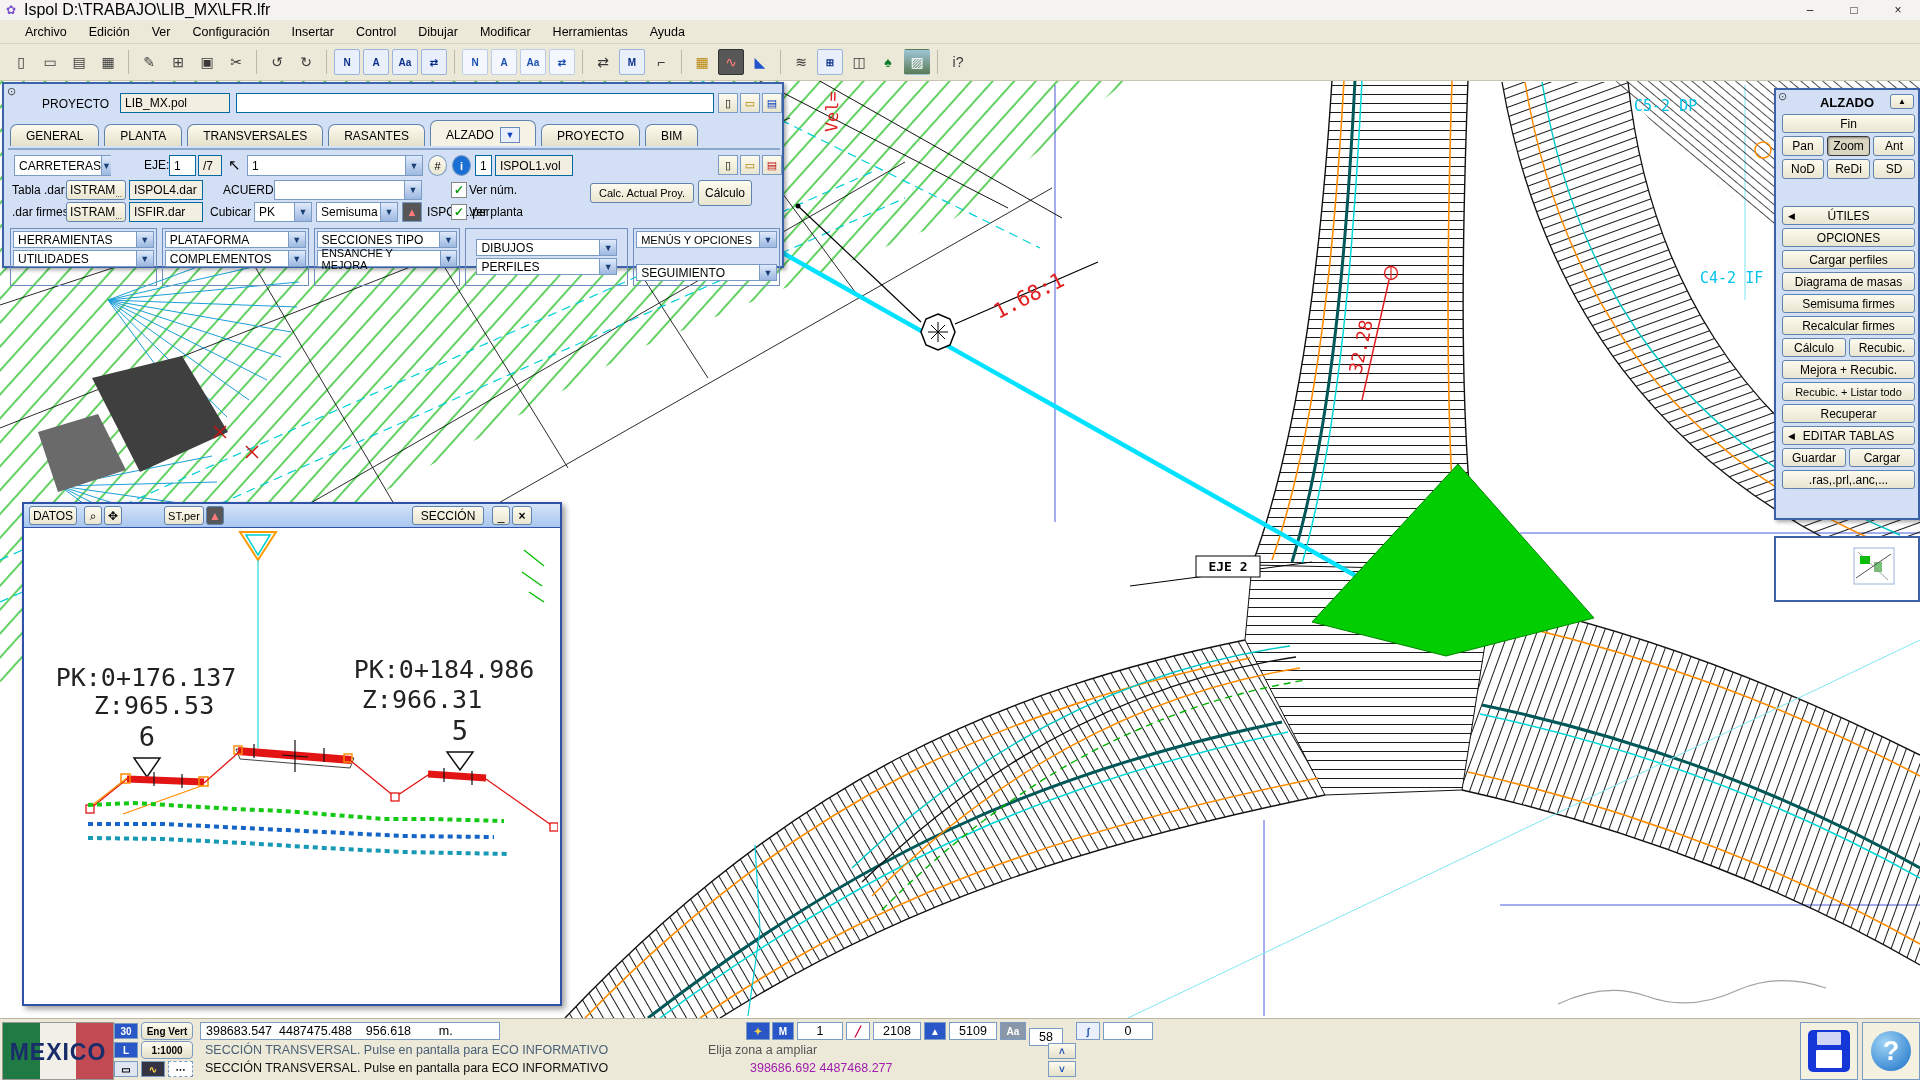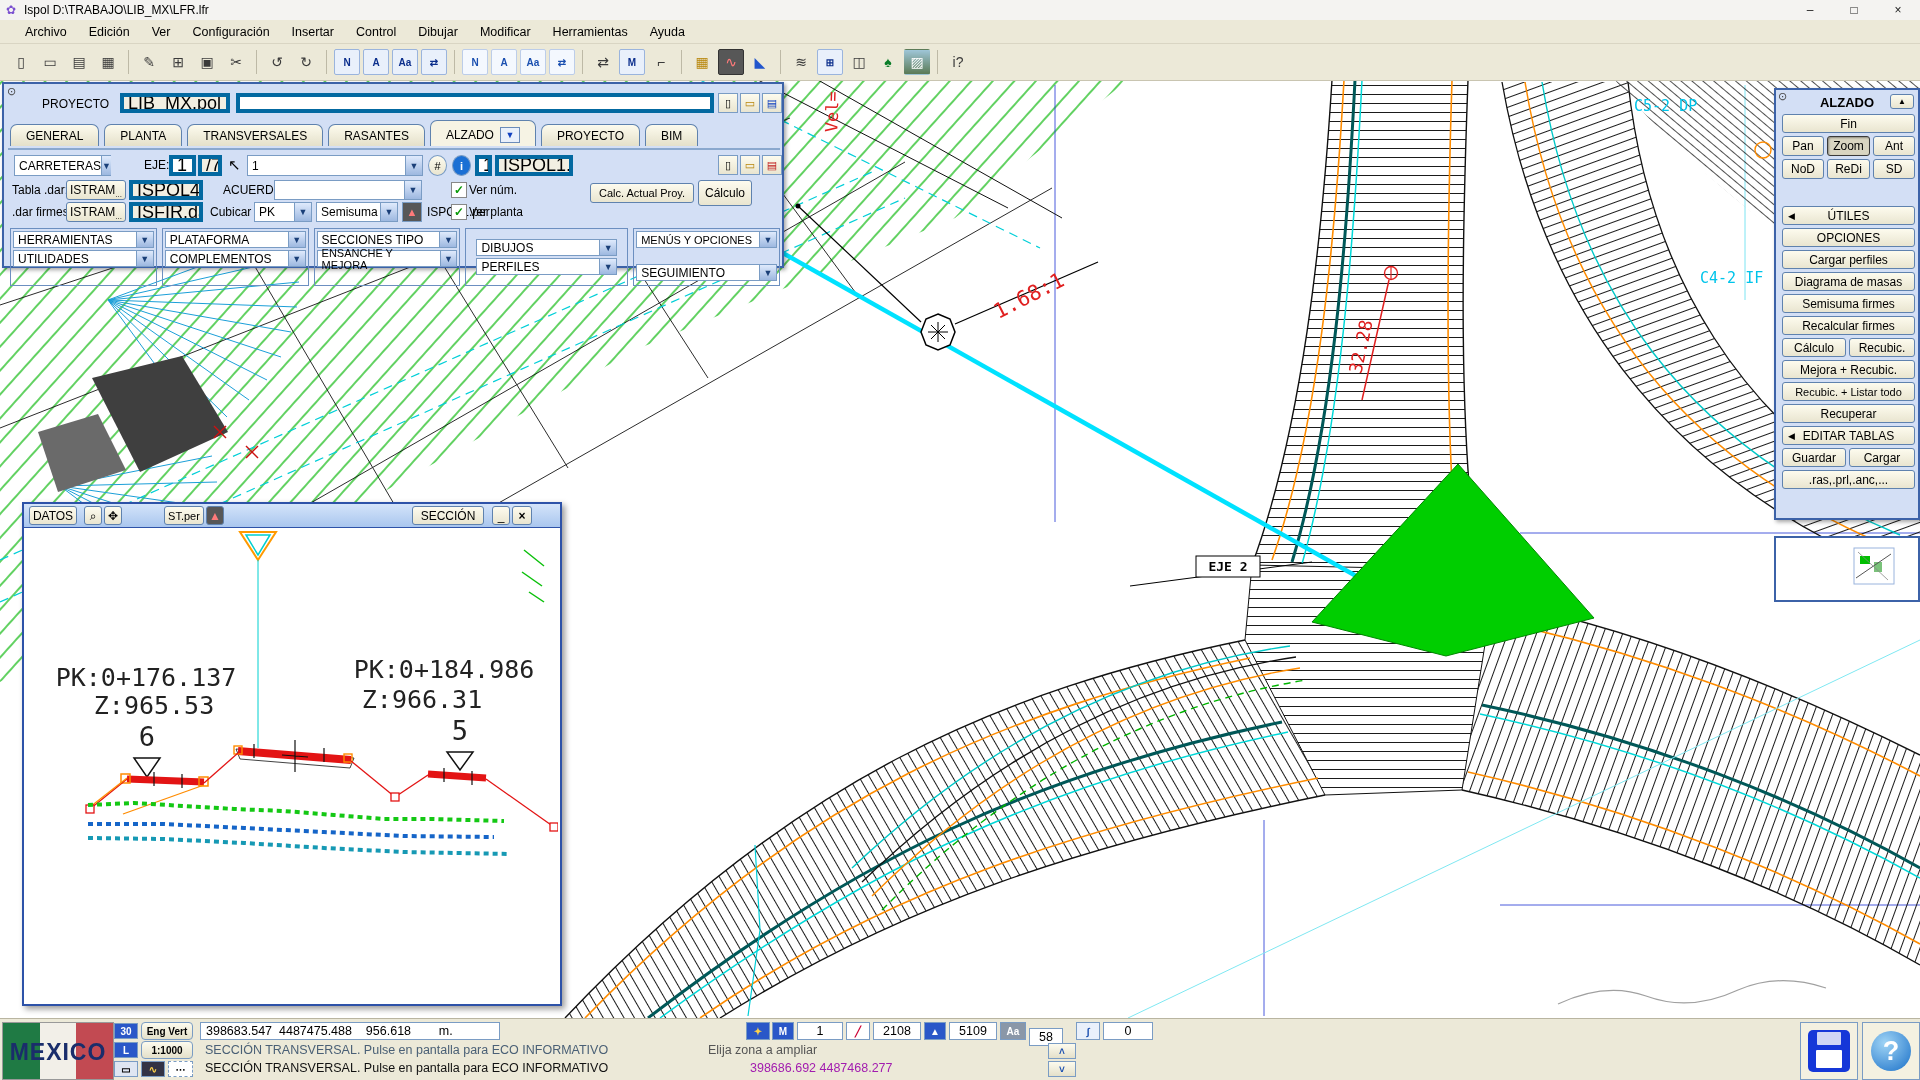--- a/index.html
+++ b/index.html
@@ -23,21 +23,21 @@
   .ticon.gold{color:#b8860b}.ticon.grn{color:#0a7d28}.ticon.blu3{color:#2255cc}
   .ticon.dark{background:#575757;color:#ff7a7a;border-color:#333}
   .ticon.img{background:linear-gradient(#9fc6d8,#5a7a55);color:#fff}
   .tsep{width:1px;height:24px;background:#bdb9a6;margin:0 4px}
   
   .panel{position:absolute;background:#d3dff5;border:2px solid #3c62a8;box-shadow:2px 2px 4px rgba(0,0,0,.35);z-index:10;box-sizing:border-box}
   .btn{position:absolute;background:linear-gradient(#fdfbee,#e9e5d0);border:1px solid #5f82ae;border-radius:3px;
     display:flex;align-items:center;justify-content:center;font-size:12px;box-sizing:border-box;white-space:nowrap}
   .btn.pressed{background:#d9d5c1;border-color:#3a3a3a;box-shadow:inset 1px 1px 2px rgba(0,0,0,.35)}
   .lbl{position:absolute;font-size:12px;white-space:nowrap}
-  .field{position:absolute;background:#fff;border:4px solid #0369a1;font-size:18px;display:flex;align-items:center;
+  .field{position:absolute;background:#fff;border:1px solid #0369a1;font-size:12px;display:flex;align-items:center;
     padding:0 4px;box-sizing:border-box;white-space:nowrap;overflow:hidden}
   .combo{position:absolute;background:#fff;border:1px solid #7a9cc4;font-size:12px;display:flex;align-items:center;
     box-sizing:border-box;padding-left:4px}
   .combo .dd{margin-left:auto;width:16px;align-self:stretch;background:linear-gradient(#dfeafc,#9db8e0);
     border-left:1px solid #7a9cc4;display:flex;align-items:center;justify-content:center;font-size:9px;color:#1a3f78}
   .check{position:absolute;width:14px;height:14px;background:#fff;border:1px solid #888;display:flex;
     align-items:center;justify-content:center;font-size:12px;color:#0a9a0a;font-weight:bold}
   .pin{position:absolute;width:11px;height:11px;font-size:11px;line-height:11px;color:#444}
   .sicon{position:absolute;display:flex;align-items:center;justify-content:center;box-sizing:border-box;
     border:1px solid #7a9cc4;background:linear-gradient(#fdfbee,#e9e5d0);font-size:11px}
@@ -264,21 +264,21 @@
  <text x="1032" y="302" transform="rotate(-27 1032 302)" text-anchor="middle" font-size="21" fill="#e02020">1.68:1</text>
  <text x="1367" y="348" transform="rotate(-78 1367 348)" text-anchor="middle" font-size="18" fill="#e02020">32.28</text>
  <text x="838" y="112" transform="rotate(-88 838 112)" text-anchor="middle" font-size="17" fill="#e02020">Vel=</text>
  <text x="1634" y="111" font-size="15" fill="#00c4ea">C5-2 DP</text>
  <text x="1700" y="283" font-size="15" fill="#00c4ea">C4-2 IF</text>
 </svg>
 </div>
 
 <div id="titlebar">
   <span id="appicon">✿</span>
-  <span style="font-size:12px">Ispol  D:\TRABAJO\LIB_MX\LFR.lfr</span>
+  <span style="font-size:16px">Ispol  D:\TRABAJO\LIB_MX\LFR.lfr</span>
   <div id="wctrl">
     <span class="wbtn">–</span>
     <span class="wbtn">□</span>
     <span class="wbtn">×</span>
   </div>
 </div>
 
 <div id="menubar">
     <span class="menu-item"><span>Archivo</span></span>
     <span class="menu-item"><span>Edición</span></span>

